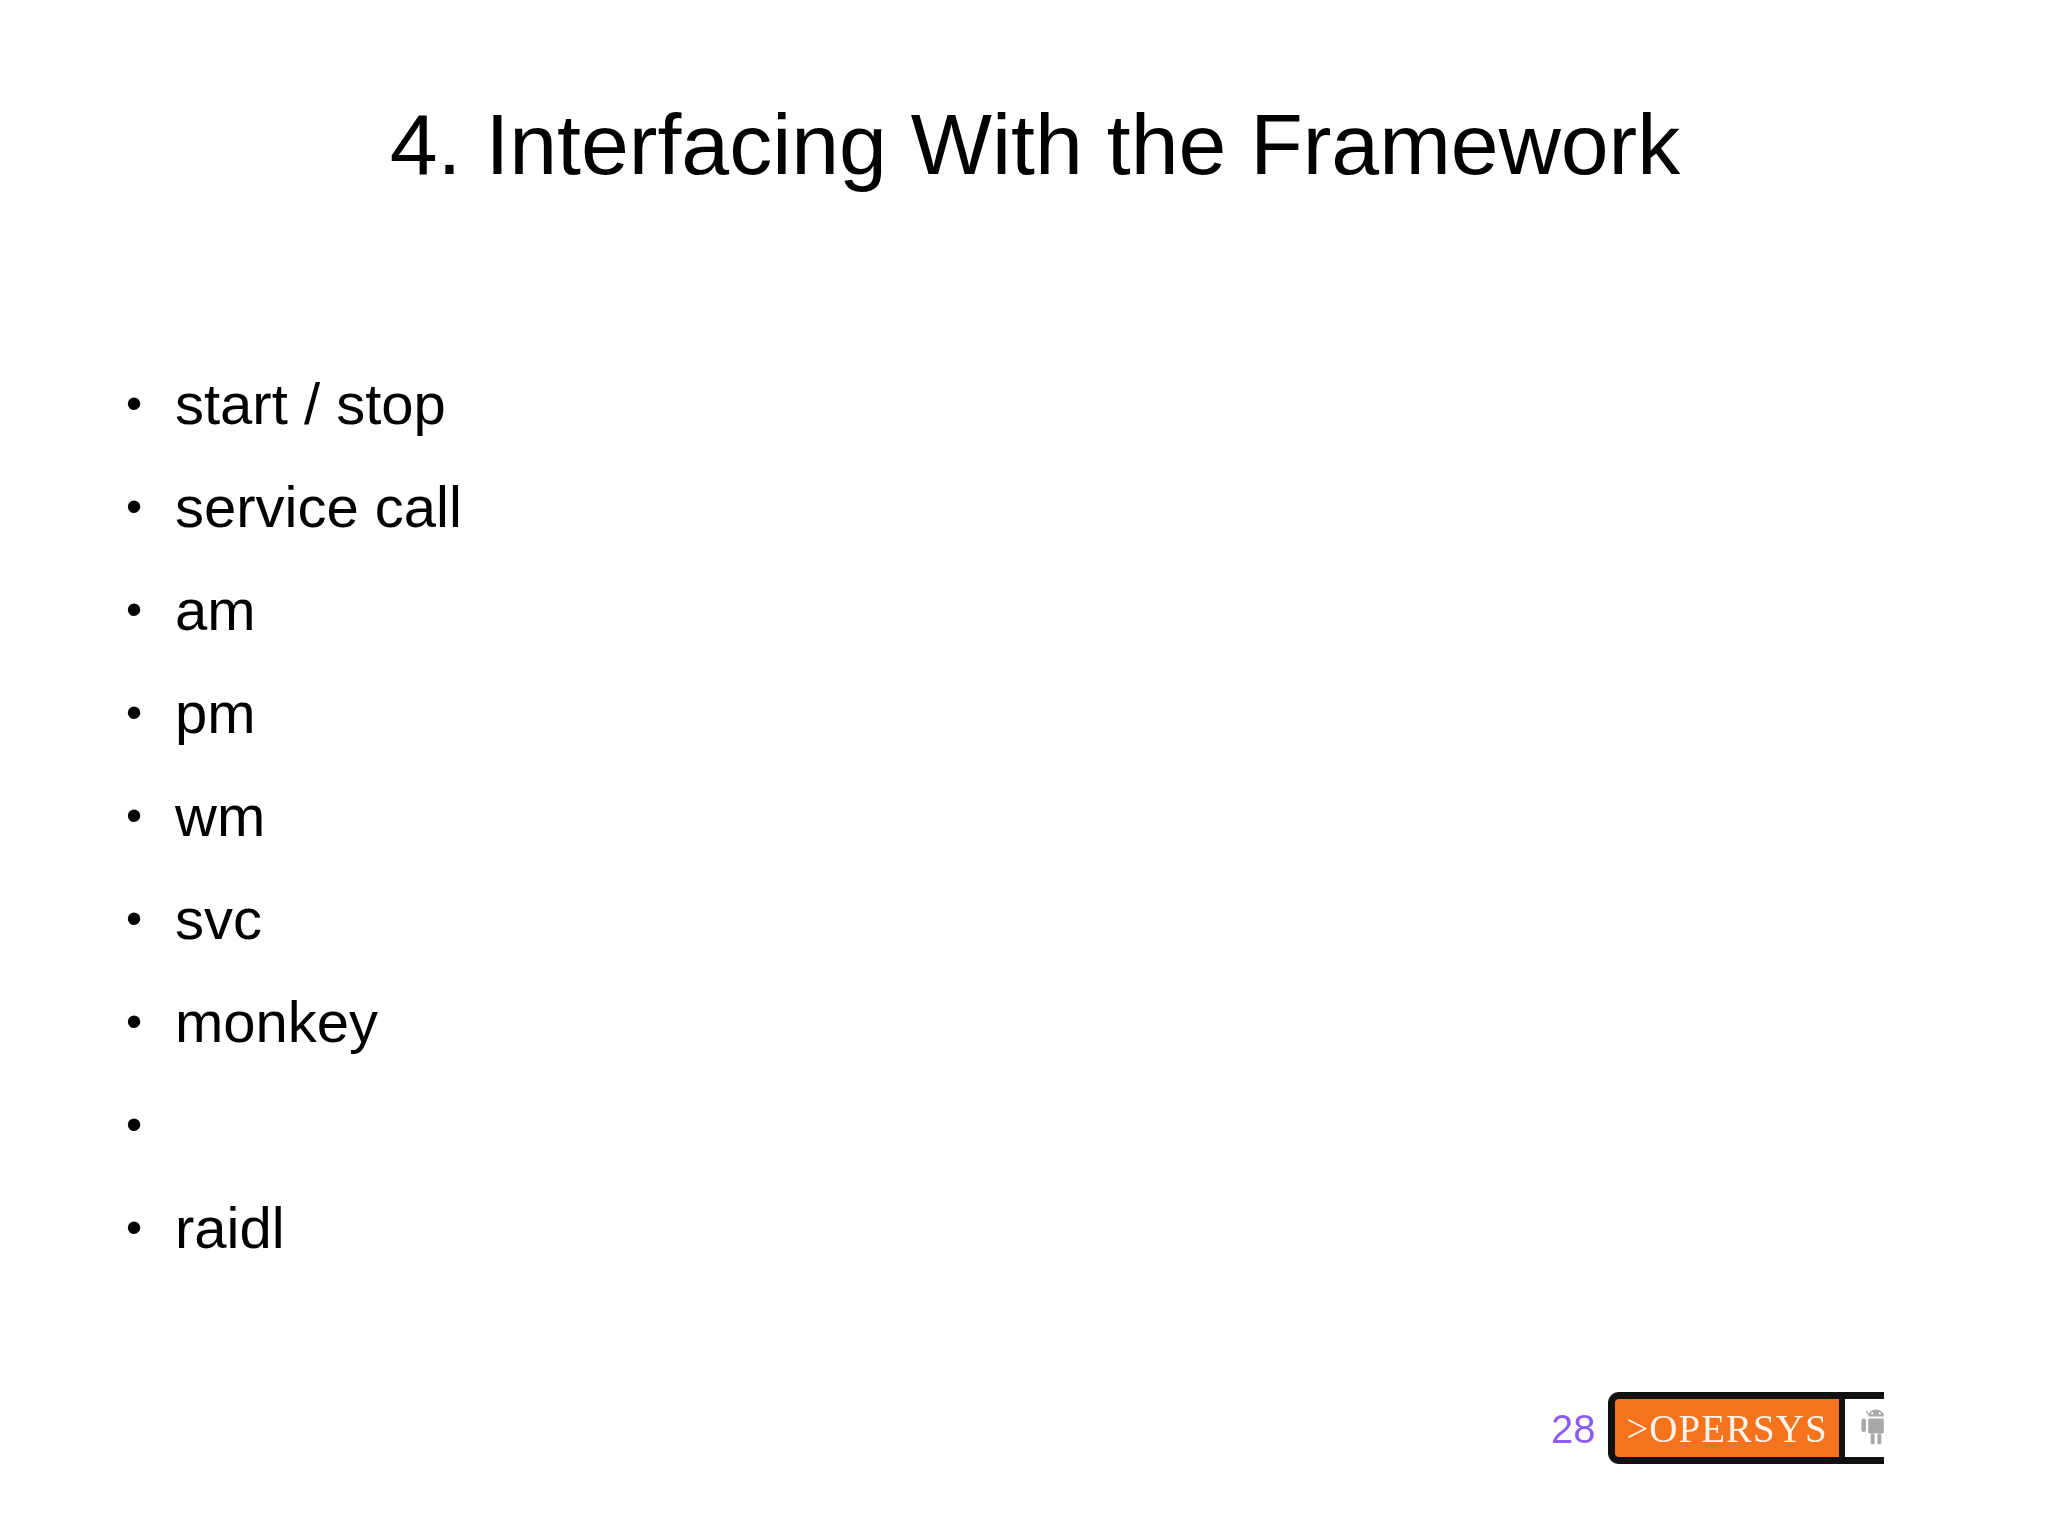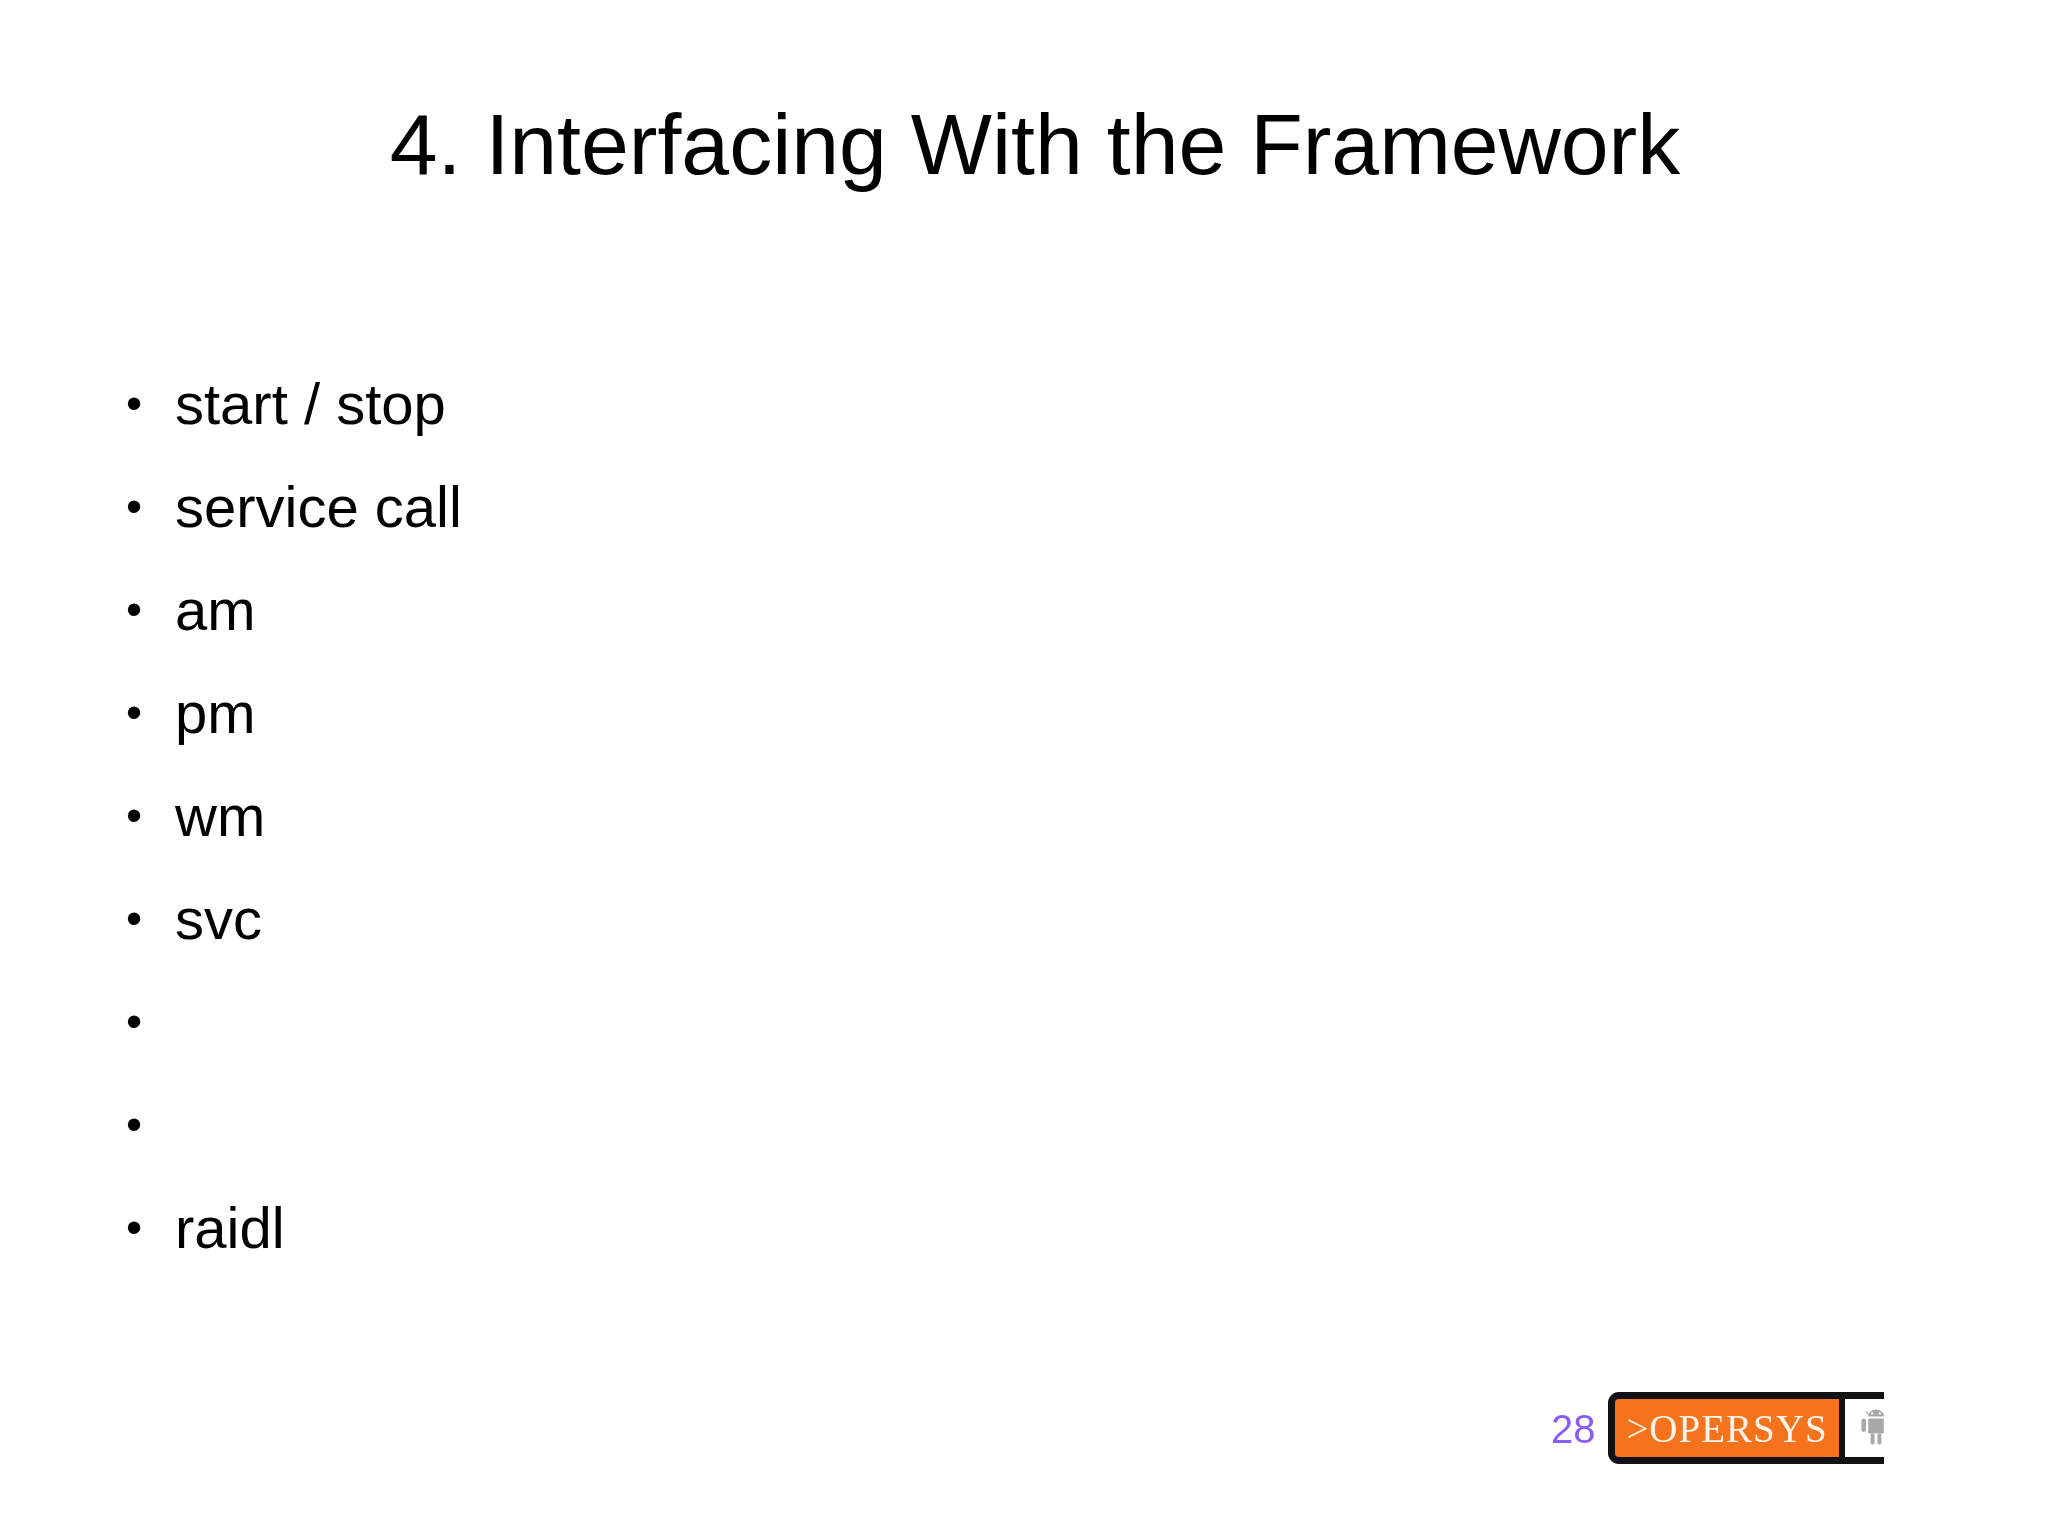--- a/index.html
+++ b/index.html
@@ -165,20 +165,21 @@
       <span class="bullet-text">wm</span>
     </li>
 
     <li class="bullet-item">
       <span class="bullet-marker">•</span>
       <span class="bullet-text">svc</span>
     </li>
 
     <li class="bullet-item">
       <span class="bullet-marker">•</span>
+      <span class="bullet-text">monkey</span>
     </li>
 
     <li class="bullet-item">
       <span class="bullet-marker">•</span>
     </li>
 
     <li class="bullet-item">
       <span class="bullet-marker">•</span>
       <span class="bullet-text">raidl</span>
     </li>

